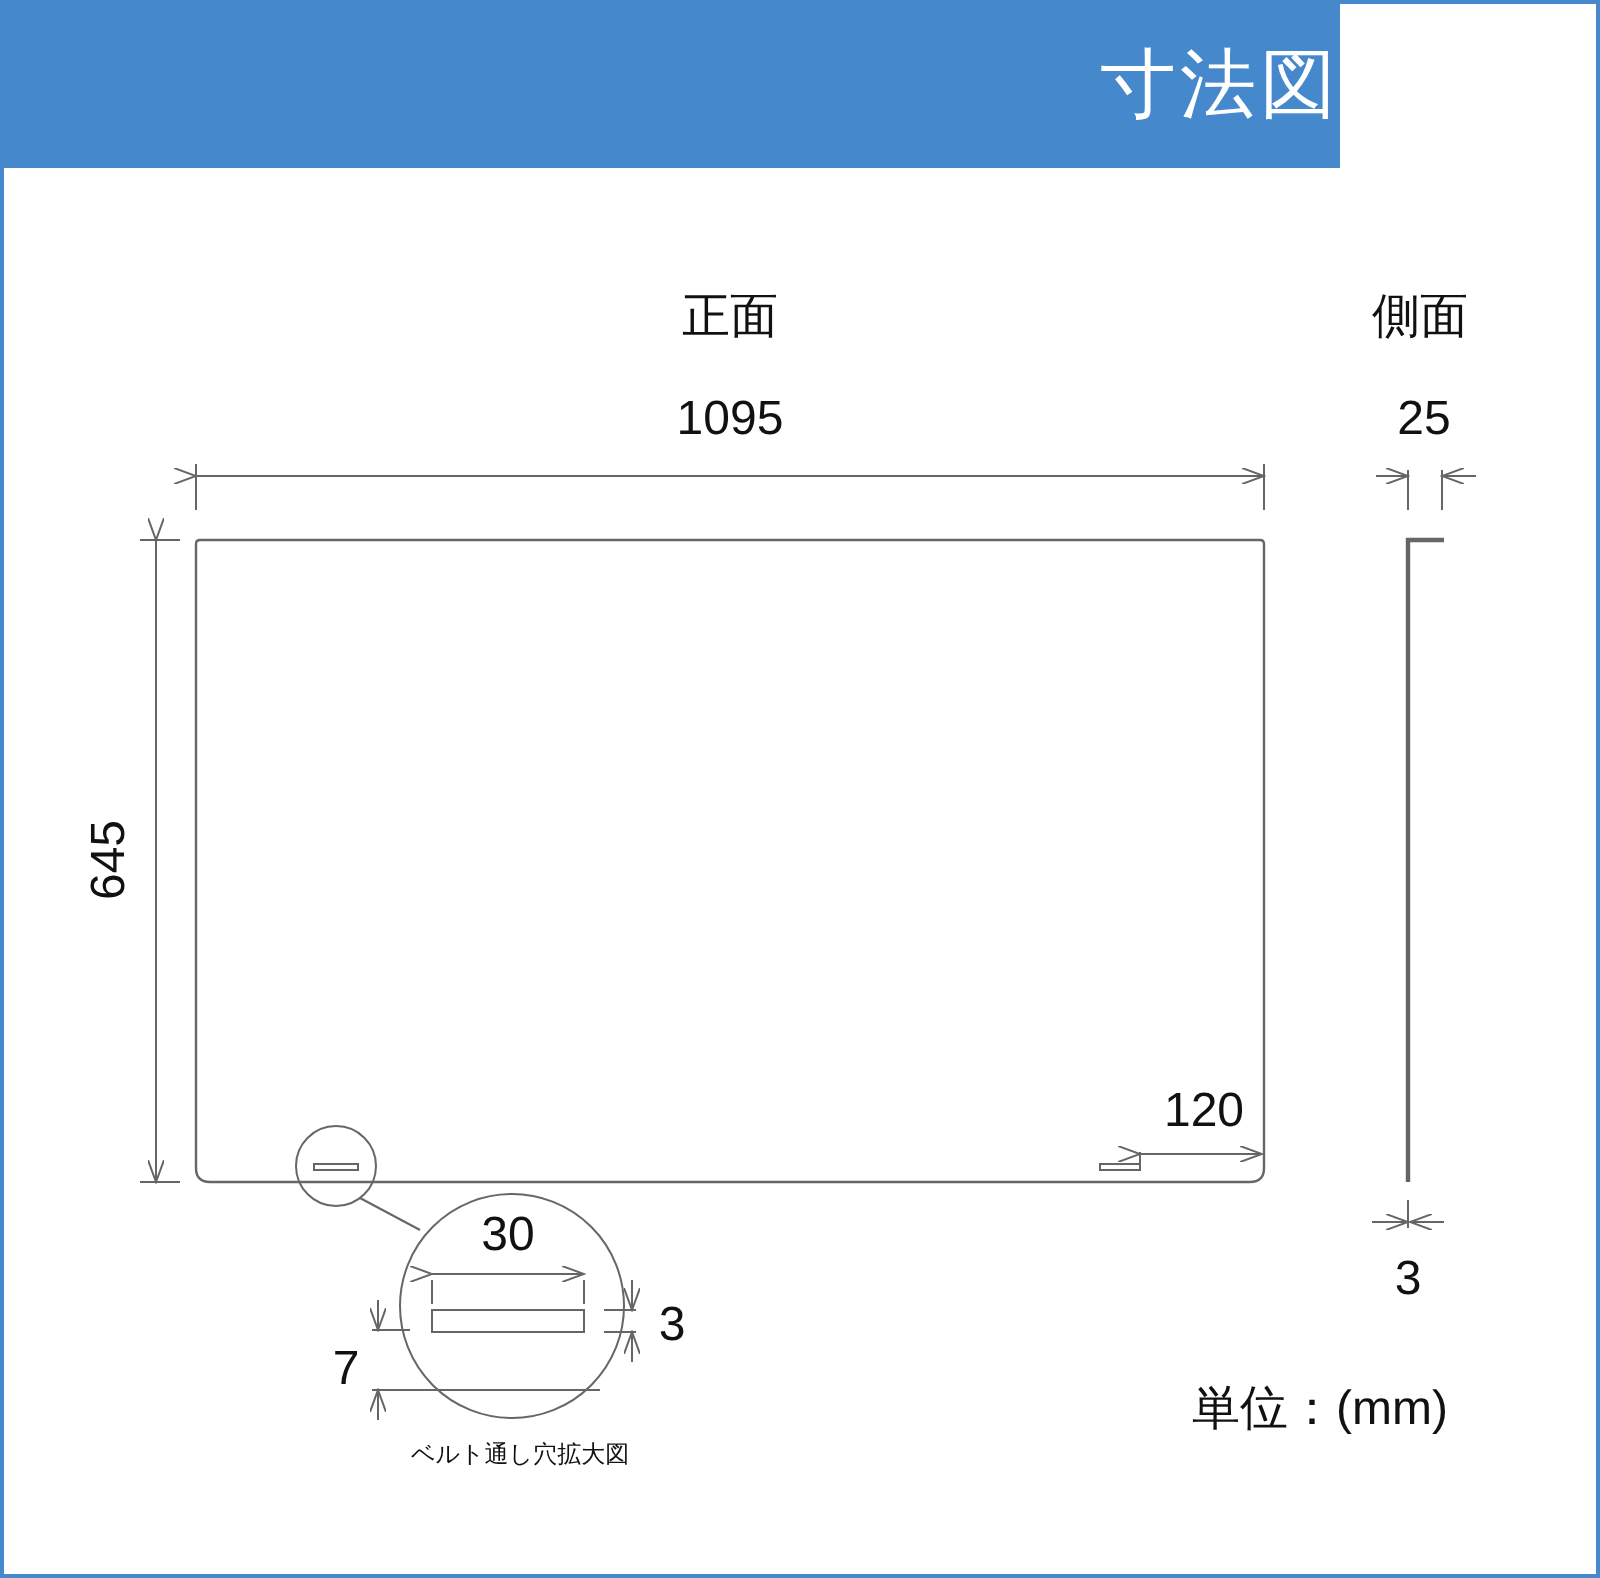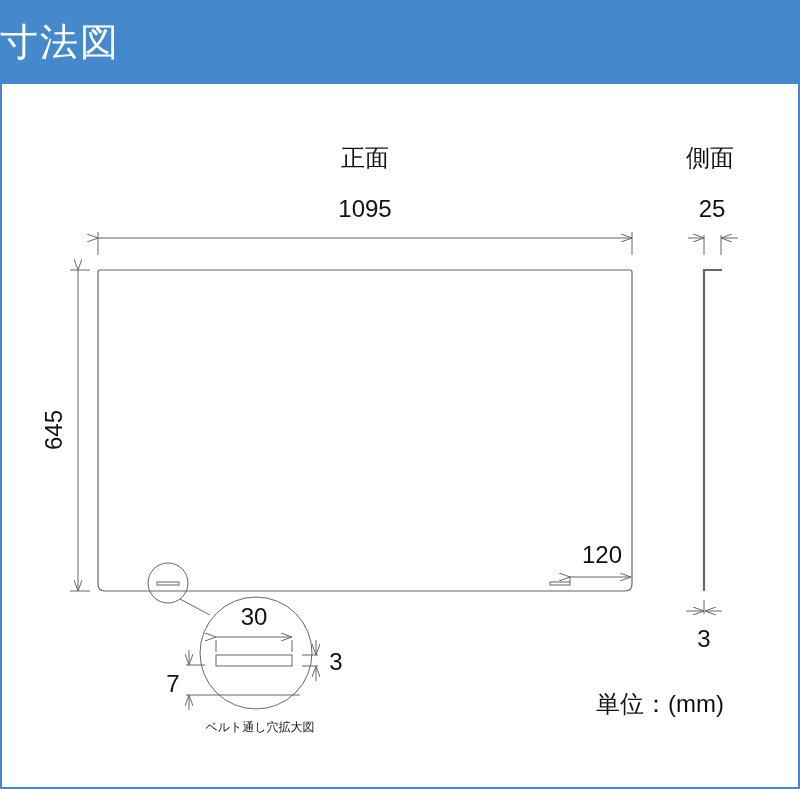--- a/index.html
+++ b/index.html
@@ -1,21 +1,21 @@
 <!DOCTYPE html>
 <html><head>
   <meta charset="utf-8">
   <style>
     html, body { margin: 0; padding: 0; background: #fff; }
     body { width: 800px; height: 789px; position: relative; overflow: hidden;
       font-family: "DejaVu Sans", "Liberation Sans", sans-serif; }
     .frame { position: absolute; left: 0; top: 0; width: 800px; height: 789px;
       box-sizing: border-box; border: 2px solid #4589cc; }
-    .header { position: absolute; left: 0; top: 0; width: 800px; height: 84px;
-      background: #4589cc; color: #fff; display: flex; align-items: center; justify-content: flex-start;
+    .header { position: absolute; left: 0; top: 0; width: 670px; height: 84px;
+      background: #4589cc; color: #fff; display: flex; align-items: center; justify-content: flex-end;
       font-size: 38px; letter-spacing: 2px; }
     svg { position: absolute; left: 0; top: 0; }
     .lbl { font-family: "Liberation Sans", "DejaVu Sans", sans-serif; fill: #111; }
   </style>
 </head>
 <body>
 
 <div class="frame"></div>
 <div class="header">
   <span>寸法図</span>

